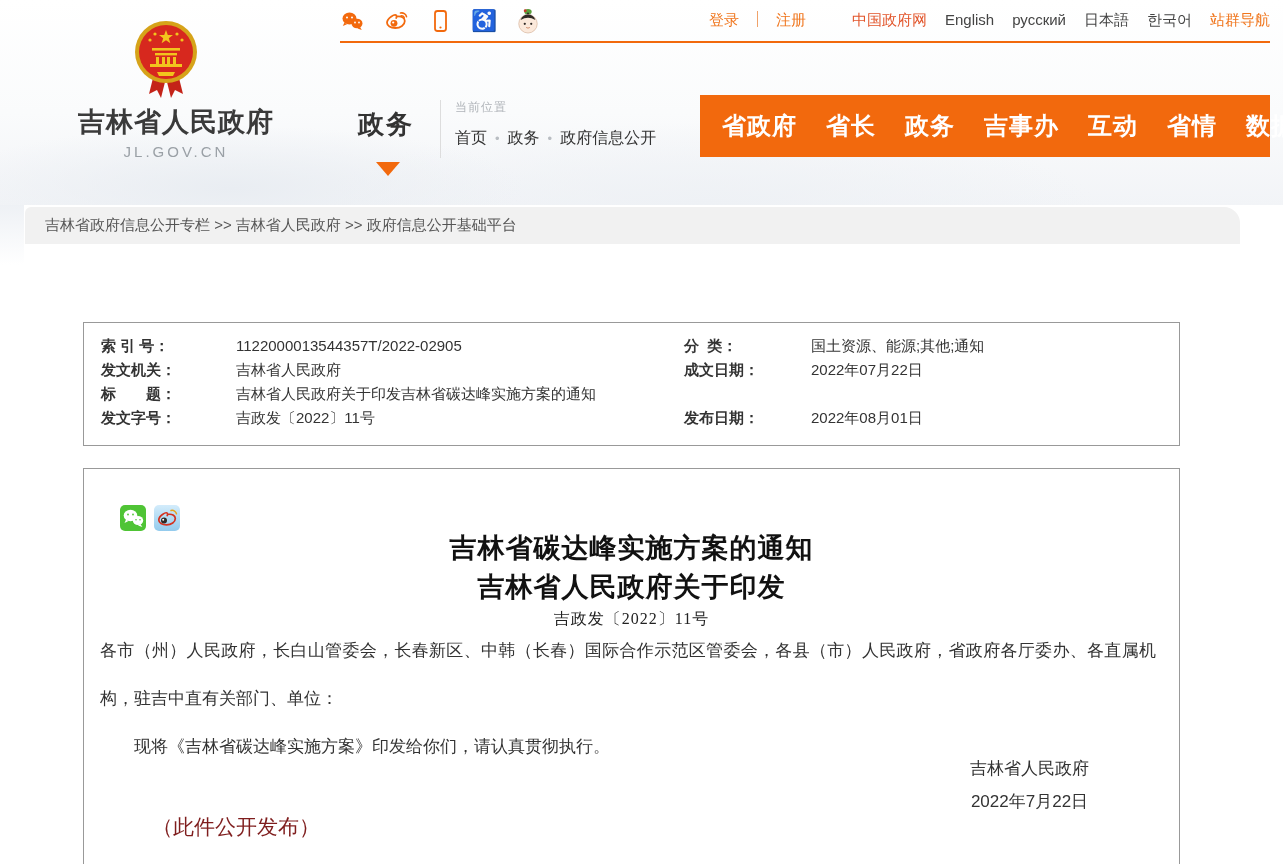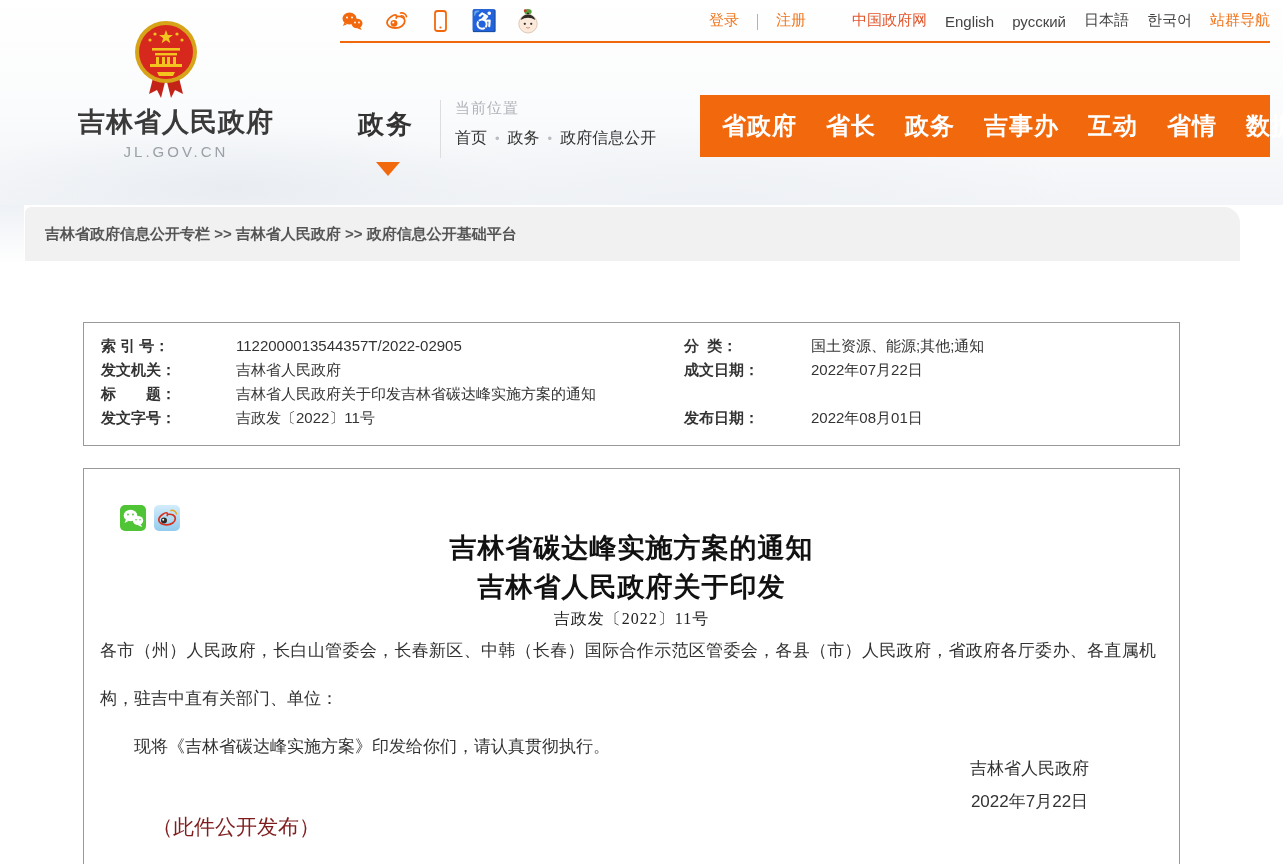--- a/index.html
+++ b/index.html
@@ -17,52 +17,52 @@
       linear-gradient(180deg,#ffffff 0%, #fafbfc 55%, #f2f4f7 100%);
   }
   .left-tint { left:0; top:205px; width:24px; height:60px;
     background:linear-gradient(180deg,#eef1f5,#ffffff); }
 
   
   .topbar { left:340px; top:0; width:930px; height:43px;
     display:flex; align-items:center; border-bottom:2px solid #f2690d; }
   .topbar .icons { display:flex; align-items:center; gap:20px; }
   .tb-icon { width:24px; height:24px; display:flex; align-items:center; justify-content:center; }
-  .tb-right { margin-left:auto; display:flex; align-items:flex-end; gap:18px; font-size:15px; }
+  .tb-right { margin-left:auto; display:flex; align-items:flex-start; gap:18px; font-size:15px; }
   .lnk-orange { color:#f0761e; text-decoration:none; cursor:pointer; }
   .lnk-red { color:#e2552b; text-decoration:none; cursor:pointer; }
   .lnk-dark { color:#444; text-decoration:none; cursor:pointer; }
   .tb-divider { width:1px; height:16px; background:#f0a26a; }
   .wheel { color:#f2690d; font-size:21px; line-height:1; }
 
   
   .emblem { left:133px; top:20px; width:66px; height:84px; }
   .site-name { left:76px; top:104px; width:200px; font-size:27px; font-weight:bold; color:#3a3a3a; letter-spacing:1px; text-align:center; }
   .site-domain { left:76px; top:143px; width:200px; text-align:center; font-size:15px; color:#9aa0a6; letter-spacing:3px; }
 
   
   .section-title { left:358px; top:107px; font-size:26px; font-weight:bold; color:#333; letter-spacing:2px; }
   .section-caret { left:376px; top:162px; width:0; height:0;
     border-left:12px solid transparent; border-right:12px solid transparent; border-top:14px solid #f2690d; }
   .v-divider { left:440px; top:100px; width:1px; height:58px; background:#ddd; }
 
   
-  .loc-label { left:455px; top:99px; font-size:15px; color:#b0b4b9; letter-spacing:1px;text-align:right; }
+  .loc-label { left:455px; top:99px; font-size:12px; color:#b0b4b9; letter-spacing:1px;text-align:right; }
   .loc-crumbs { left:455px; top:128px; font-size:16px; color:#333; display:flex; align-items:center; gap:8px; }
   .loc-crumbs .sep { color:#b9bdc2; font-size:13px; }
   .loc-crumbs .crumb { cursor:pointer; }
 
   
   .mainnav { left:700px; top:95px; width:570px; height:62px; background:#f2690d;
     display:flex; align-items:center; gap:29px; padding-left:22px; }
   .mainnav .nav-item { color:#fff; font-size:24px; font-weight:bold; letter-spacing:1px; cursor:pointer; white-space:nowrap; }
 
   
-  .graybar { left:25px; top:207px; width:1215px; height:54px; background:#f1f1f1;
-    border-radius:6px 16px 0 0; display:flex; align-items:center;font-weight:bold; }
+  .graybar { left:25px; top:207px; width:1215px; height:37px; background:#f1f1f1;
+    border-radius:6px 16px 0 0; display:flex; align-items:center; }
   .graybar .txt { margin-left:20px; font-size:15px; color:#555; }
 
   
   .metabox { left:83px; top:322px; width:1097px; height:124px; background:#fff; border:1px solid #999; padding-top:14px; }
   .mrow { position:relative; height:24px; font-size:15px; }
   .mlabel { position:absolute; left:17px; font-weight:bold; color:#333; white-space:pre;text-align:right; }
   .mvalue { position:absolute; left:152px; color:#333; }
   .mlabel2 { position:absolute; left:600px; font-weight:bold; color:#333; white-space:pre; }
   .mvalue2 { position:absolute; left:727px; color:#333; }
 

